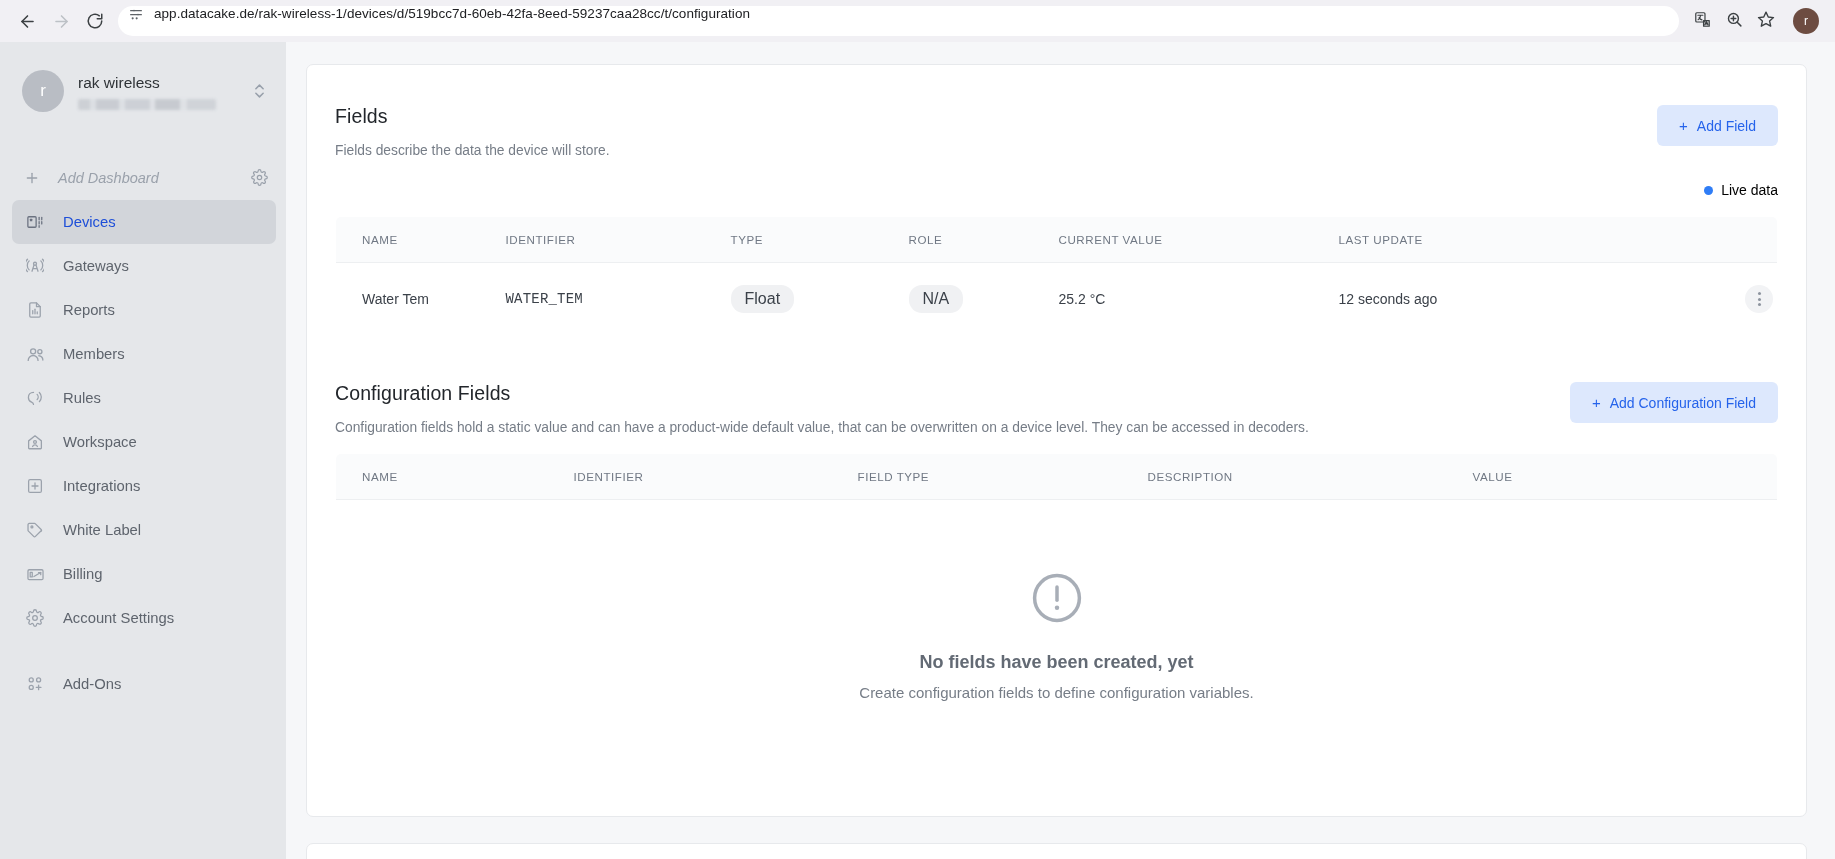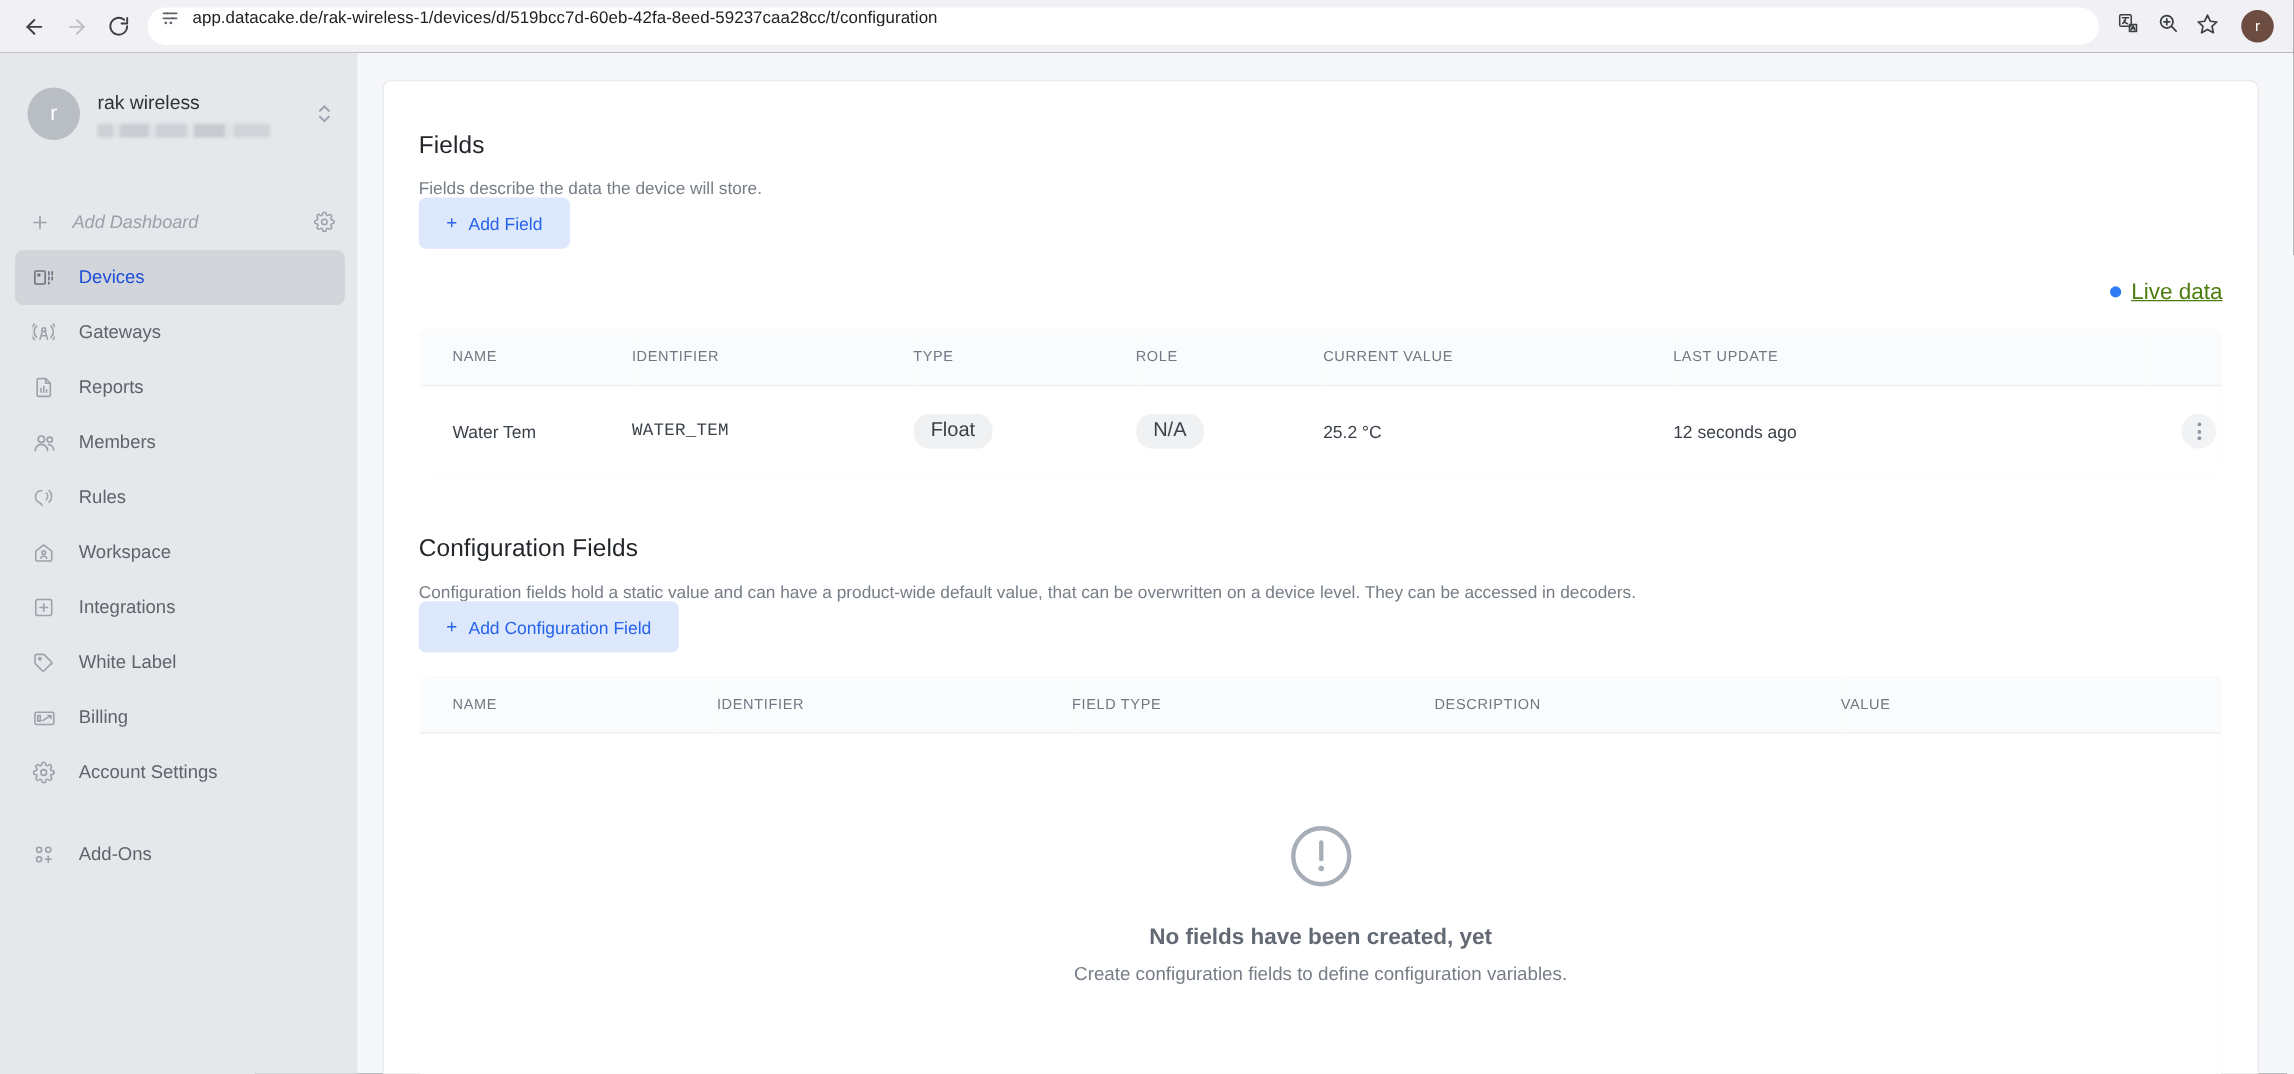--- a/index.html
+++ b/index.html
@@ -208,21 +208,20 @@
     border: 1px solid #e7e9ec;
     border-radius: 7px;
     padding: 40px 28px 36px 28px;
     min-height: 740px;
   }
 
   .section-head {
     display: flex;
     align-items: flex-start;
     justify-content: space-between;
-    flex-direction: column;
   }
   .section-title {
     font-size: 19.5px;
     color: #22262b;
     font-weight: 400;
     letter-spacing: 0.1px;
   }
   .section-desc {
     margin-top: 15px;
     font-size: 13.8px;
@@ -253,23 +252,22 @@
     margin-top: 24px;
     gap: 8px;
   }
   #live-dot {
     width: 9px; height: 9px;
     border-radius: 50%;
     background: #2f7df6;
     display: block;
   }
   #live-data-label {
-    font-size: 18px;
-    color: #4d7c0f;
-    text-decoration: underline;
+    font-size: 14px;
+    color: #000000;
   }
 
   
   .data-table {
     width: 100%;
     margin-top: 18px;
     border: 1px solid #e9ebee;
     border-radius: 6px;
     overflow: hidden;
     border-collapse: collapse;

